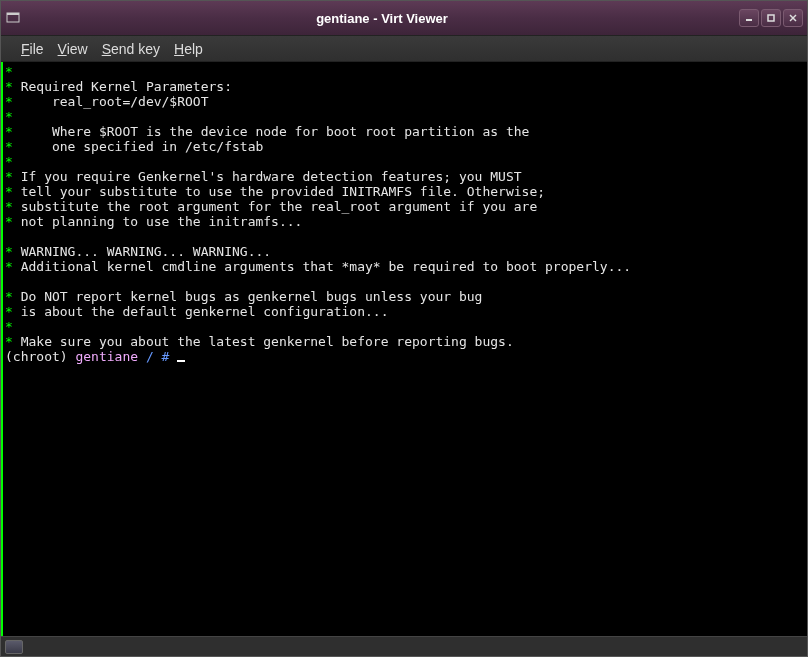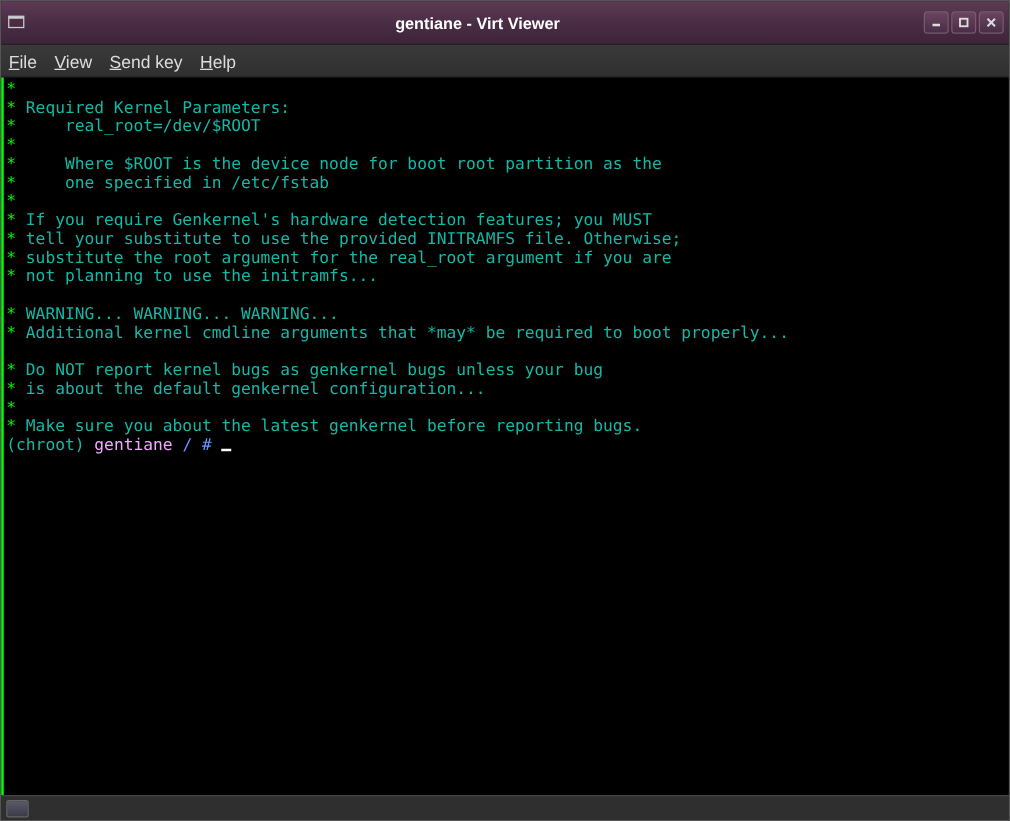--- a/index.html
+++ b/index.html
@@ -58,21 +58,21 @@
     color: #ddd;
     font-size: 11px;
     cursor: pointer;
   }
   .menubar {
     height: 26px;
     background: linear-gradient(to bottom, #3a3a3a, #2f2f2f);
     border-bottom: 1px solid #222;
     display: flex;
     align-items: center;
-    padding: 0 6px;
+    padding: 0 20px;
     gap: 14px;
     color: #ddd;
     font-size: 14px;
   }
   .menu-item {
     cursor: pointer;
   }
   .menu-item .underline { text-decoration: underline; }
   .terminal {
     flex: 1;
@@ -80,21 +80,21 @@
     padding: 2px 4px 2px 2px;
     font-family: "DejaVu Sans Mono", "Liberation Mono", monospace;
     font-size: 13px;
     line-height: 15px;
     color: #fff;
     overflow: hidden;
     white-space: pre;
     border-left: 2px solid #00ff00;
   }
   .g { color: #00ff00; }
-  .w { color: #14b8a6; margin-top: 40px; }
+  .w { color: #e5e5e5; margin-top: 40px; }
   .r { color: #f0abfc; }
   .b { color: #6699ff; }
   .cursor {
     display: inline-block;
     width: 8px;
     height: 2px;
     background: #fff;
     vertical-align: -1px;
   }
   .statusbar {

